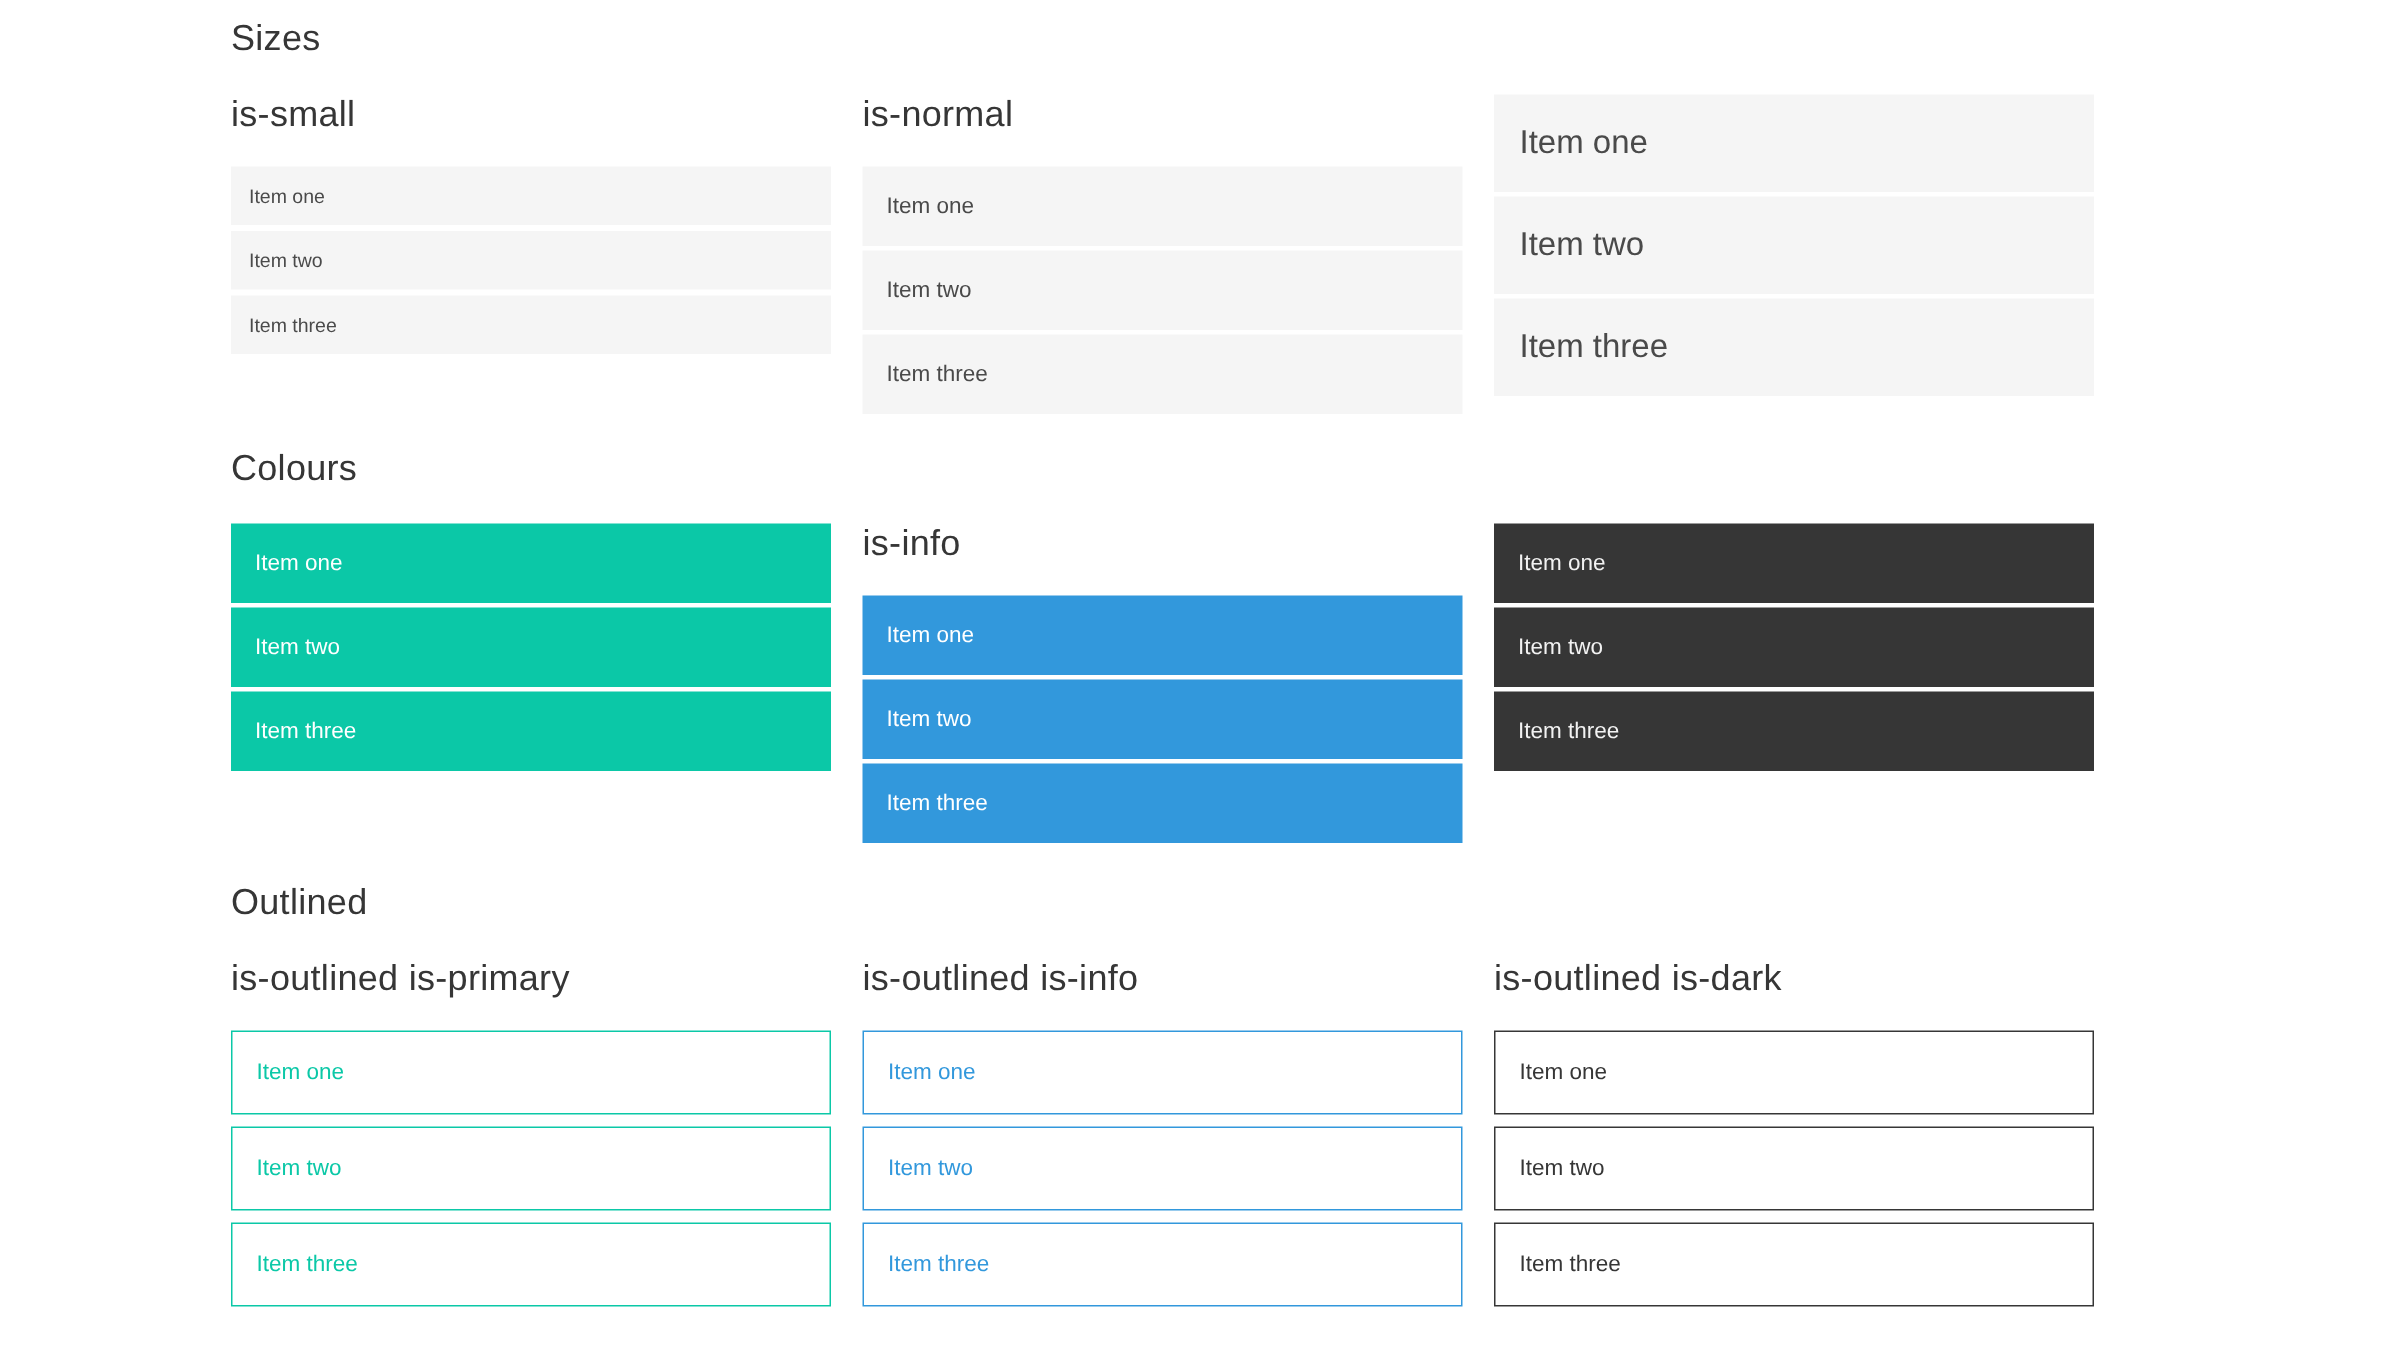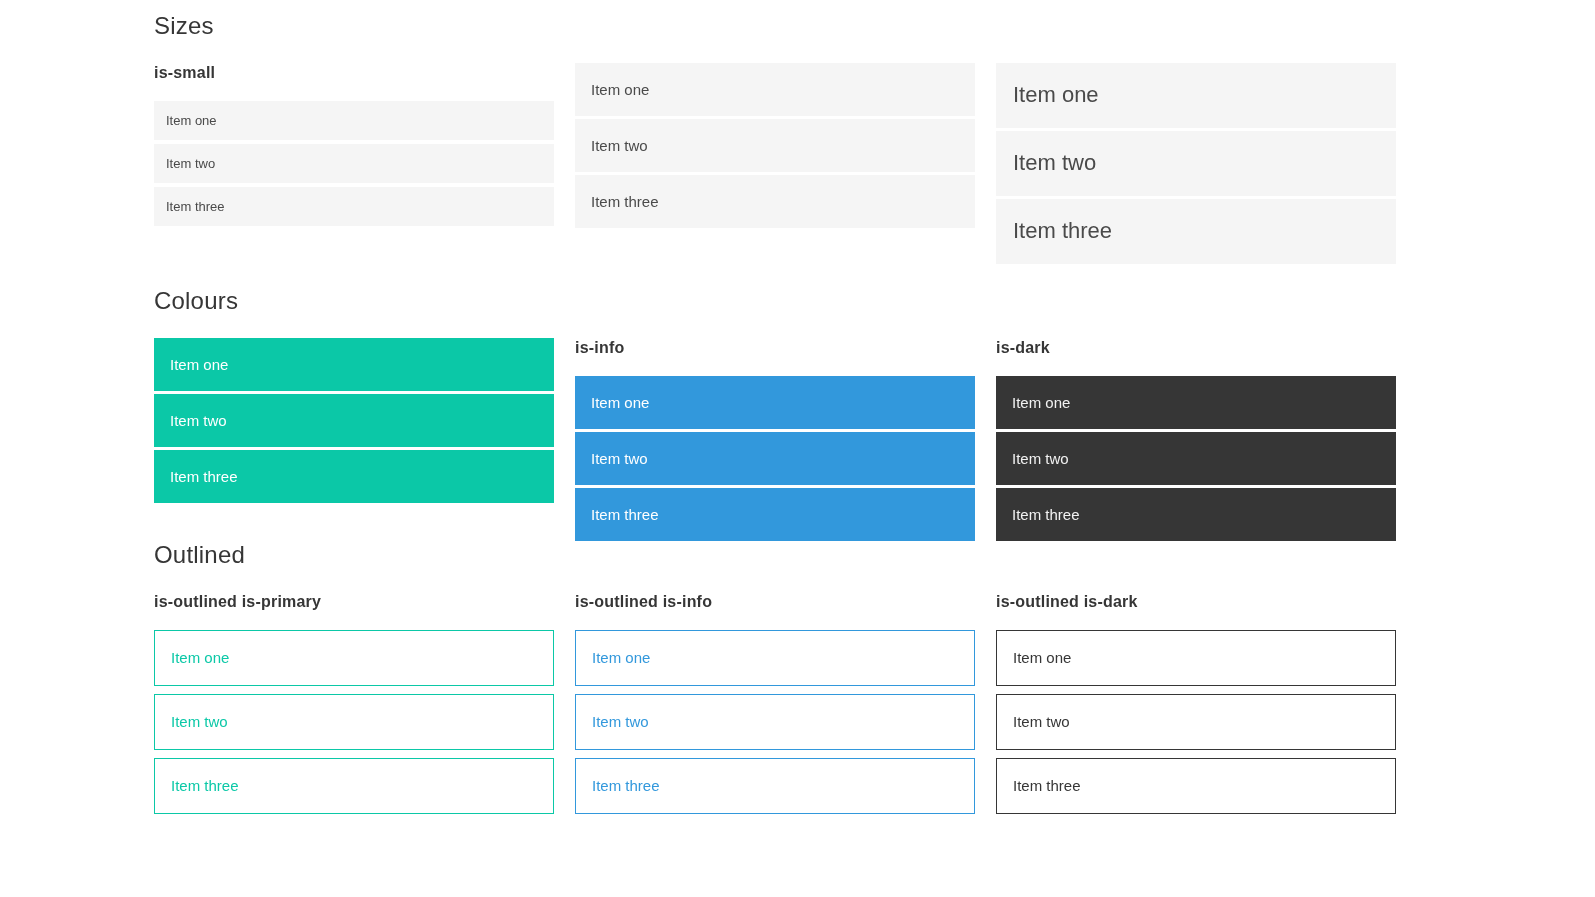--- a/index.html
+++ b/index.html
@@ -17,31 +17,31 @@
     font-size: 24px;
     font-weight: 400;
     color: var(--heading-text);
     line-height: 1.2;
     margin: 0 0 22px 0;
     letter-spacing: 0.2px;
   }
   .section { margin: 0; }
   .section + .section .section-title { margin-top: 0; }
   #section-colours .section-title { margin-top: 20px; }
-  #section-outlined .section-title { }
+  #section-outlined .section-title { margin-top: 26px; }
 
   .groups {
     display: grid;
     grid-template-columns: repeat(3, 400px);
     column-gap: 21px;
     align-items: start;
   }
   .group-caption {
-    font-size: 16px;
-    font-weight: 700;
+    font-size: 24px;
+    font-weight: 400;
     color: var(--heading-text);
     line-height: 1.2;
     margin: 0 0 19px 0;
     letter-spacing: 0.2px;
   }
 
   .list { display: block; text-align: center; }
   .list-item {
     display: flex;
     align-items: center;
@@ -88,20 +88,21 @@
     <div class="group">
       <h3 class="group-caption">is-small</h3>
       <div class="list items-size-small">
         <div class="list-item">Item one</div>
         <div class="list-item">Item two</div>
         <div class="list-item">Item three</div>
       </div>
     </div>
 
     <div class="group">
+      <h3 class="group-caption">is-normal</h3>
       <div class="list items-size-normal">
         <div class="list-item">Item one</div>
         <div class="list-item">Item two</div>
         <div class="list-item">Item three</div>
       </div>
     </div>
 
     <div class="group">
       <div class="list items-size-large">
         <div class="list-item">Item one</div>
@@ -128,21 +129,20 @@
     <div class="group">
       <h3 class="group-caption">is-info</h3>
       <div class="list items-color-info">
         <div class="list-item">Item one</div>
         <div class="list-item">Item two</div>
         <div class="list-item">Item three</div>
       </div>
     </div>
 
     <div class="group">
-      <h3 class="group-caption">is-dark</h3>
       <div class="list items-color-dark">
         <div class="list-item">Item one</div>
         <div class="list-item">Item two</div>
         <div class="list-item">Item three</div>
       </div>
     </div>
 
   </div>
 </section>
 

